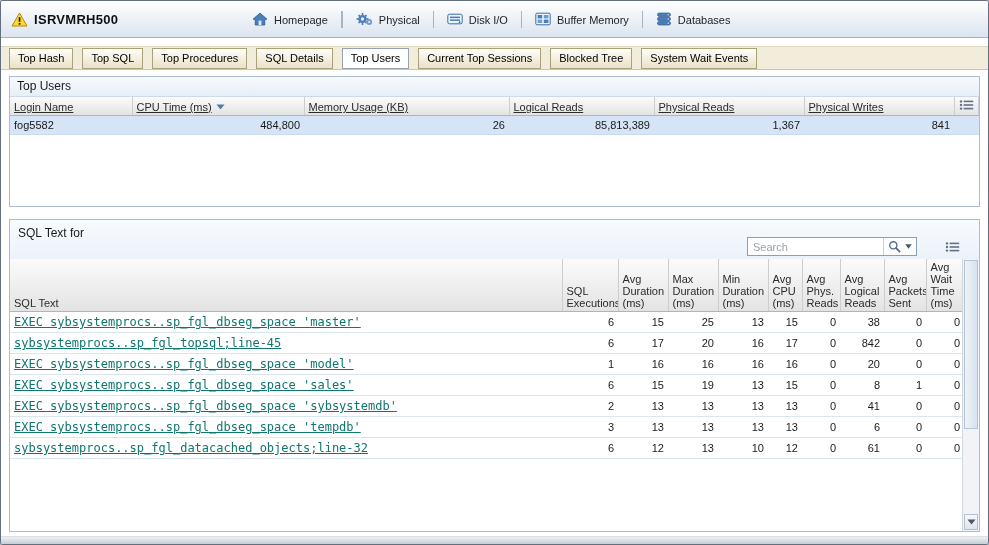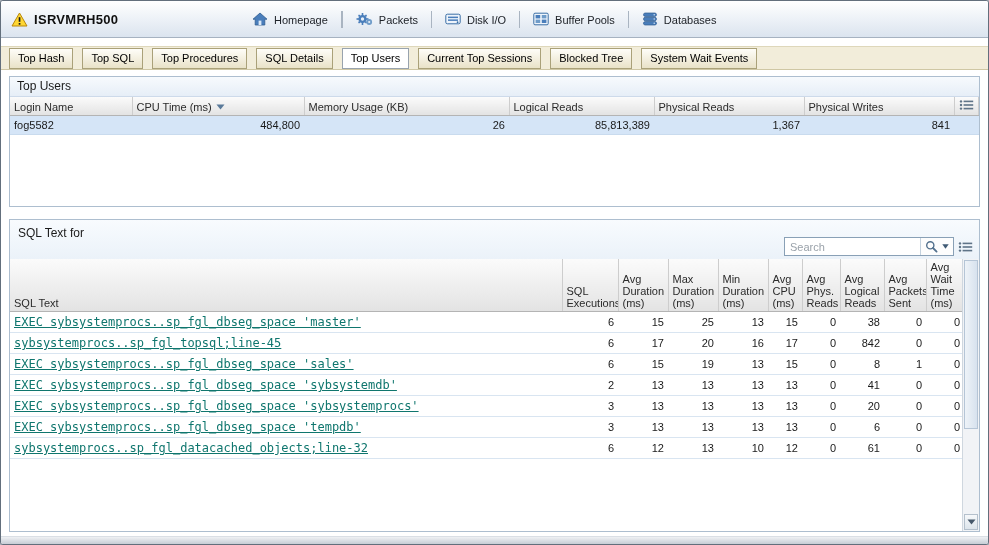--- a/index.html
+++ b/index.html
@@ -55,31 +55,31 @@
     border-bottom: 1px solid #cddaea;
   }
   
   table.grid { border-collapse: collapse; width: 100%; table-layout: fixed; }
   table.grid th {
     font-weight: normal; text-align: left; vertical-align: bottom;
     background: linear-gradient(#fbfbfb, #e3e3e3);
     border-right: 1px solid #cdcdcd; border-bottom: 1px solid #b4b4b4;
     padding: 2px 4px; color: #2b2b2b; overflow: hidden;
   }
-  .tu-grid th { white-space: nowrap; height: 17px; }
+  .tu-grid th { white-space: nowrap; height: 17px; text-decoration: underline; }
   .tu-grid td { padding: 2px 4px; height: 19px; border-bottom: 1px solid #c9dbee; overflow: hidden; white-space: nowrap; }
   .tu-grid tr.selected td { background: #d5e5f7; margin-top: 36px; }
   td.num { text-align: right; }
   th .sorticon { margin-left: 4px; vertical-align: 1px; }
   th.filler { text-align: right; padding-right: 3px; }
   
   .panel-sql { flex: 0 0 313px; display: flex; flex-direction: column; overflow: hidden; }
   .sql-head { flex: 0 0 39px; position: relative; background: linear-gradient(#f8fbfe, #ebf2f9); }
   .sql-title { position: absolute; top: 6px; left: 8px; font-size: 12px; }
-  .sql-tools { position: absolute; right: 6px; bottom: 3px; display: flex; align-items: center; gap: 4px; }
+  .sql-tools { position: absolute; right: 19px; bottom: 3px; display: flex; align-items: center; gap: 28px; }
   .searchbox { display: flex; width: 170px; height: 19px; border: 1px solid #89a0b6; background: #fff; align-items: stretch; }
   .searchbox input { flex: 1; min-width: 0; border: none; outline: none; padding: 0 5px; font-size: 11px; font-family: inherit; color: #333; }
   .searchbox input::placeholder { color: #9aa2aa; }
   .search-btn { flex: 0 0 33px; display: flex; align-items: center; justify-content: center; gap: 4px; border-left: 1px solid #c4d2df; background: #fdfdfd; cursor: pointer; }
   .gridbtn { cursor: pointer; }
   .sql-body { flex: 1; position: relative; overflow: hidden; }
   .sql-table-wrap { margin-right: 17px; height: 100%; overflow: hidden; }
   .sql-grid th { white-space: normal; line-height: 12px; padding: 3px 4px; height: 40px; }
   .sql-grid td { padding: 2px 4px; height: 21px; border-bottom: 1px solid #d9e5f1; overflow: hidden; white-space: nowrap; }
   .sql-grid td.sql { font-family: "DejaVu Sans Mono", monospace; font-size: 12px; color: #0f766e; }
@@ -129,21 +129,21 @@
                 <rect x="9.1" y="2.8" width="1.7" height="1.7"></rect>
                 <rect x="2.3" y="9.5" width="1.7" height="1.7"></rect>
                 <rect x="9.1" y="9.5" width="1.7" height="1.7"></rect>
                 <circle cx="6.5" cy="7" r="4"></circle>
               </g>
               <circle cx="6.5" cy="7" r="1.7" fill="#e8f0f9"></circle>
               <circle cx="13.2" cy="10" r="2.9" fill="#6f9cc9"></circle>
               <circle cx="13.2" cy="10" r="1.1" fill="#e8f0f9"></circle>
             </svg>
           </span>
-          <span>Packets</span>
+          <span>Physical</span>
         </div>
         <span class="nav-sep"></span>
         <div class="nav-item">
           <span class="icon">
             <svg width="16" height="14" viewBox="0 0 16 14">
               <rect x="0.8" y="2.2" width="14.4" height="9.6" rx="1.6" fill="#eef4fb" stroke="#3a6ea5"></rect>
               <rect x="3" y="4.6" width="10" height="1.5" fill="#4a7ebb"></rect>
               <rect x="3" y="7.4" width="10" height="1.5" fill="#4a7ebb"></rect>
               <circle cx="12.6" cy="10.2" r="0.9" fill="#3a6ea5"></circle>
             </svg>
@@ -154,21 +154,21 @@
         <div class="nav-item">
           <span class="icon">
             <svg width="16" height="14" viewBox="0 0 16 14">
               <rect x="0.8" y="1.2" width="14.4" height="11.6" rx="1.2" fill="#eef4fb" stroke="#3a6ea5"></rect>
               <rect x="2.6" y="3" width="4.6" height="3.4" fill="#4a7ebb"></rect>
               <rect x="8.8" y="3" width="4.6" height="3.4" fill="#6f9cc9"></rect>
               <rect x="2.6" y="7.6" width="4.6" height="3.4" fill="#6f9cc9"></rect>
               <rect x="8.8" y="7.6" width="4.6" height="3.4" fill="#4a7ebb"></rect>
             </svg>
           </span>
-          <span>Buffer Pools</span>
+          <span>Buffer Memory</span>
         </div>
         <span class="nav-sep"></span>
         <div class="nav-item">
           <span class="icon">
             <svg width="16" height="14" viewBox="0 0 16 14">
               <g fill="#4a7ebb" stroke="#2f5c91" stroke-width="0.7">
                 <rect x="1.5" y="1" width="13" height="3.4" rx="1.7"></rect>
                 <rect x="1.5" y="5.3" width="13" height="3.4" rx="1.7"></rect>
                 <rect x="1.5" y="9.6" width="13" height="3.4" rx="1.7"></rect>
               </g>
@@ -339,20 +339,33 @@
                 <td class="num">20</td>
                 <td class="num">16</td>
                 <td class="num">17</td>
                 <td class="num">0</td>
                 <td class="num">842</td>
                 <td class="num">0</td>
                 <td class="num">0</td>
                 <td></td>
               </tr>
               <tr>
+                <td class="sql"><span>EXEC sybsystemprocs..sp_fgl_dbseg_space 'model'</span></td>
+                <td class="num">1</td>
+                <td class="num">16</td>
+                <td class="num">16</td>
+                <td class="num">16</td>
+                <td class="num">16</td>
+                <td class="num">0</td>
+                <td class="num">20</td>
+                <td class="num">0</td>
+                <td class="num">0</td>
+                <td></td>
+              </tr>
+              <tr>
                 <td class="sql"><span>EXEC sybsystemprocs..sp_fgl_dbseg_space 'sales'</span></td>
                 <td class="num">6</td>
                 <td class="num">15</td>
                 <td class="num">19</td>
                 <td class="num">13</td>
                 <td class="num">15</td>
                 <td class="num">0</td>
                 <td class="num">8</td>
                 <td class="num">1</td>
                 <td class="num">0</td>
@@ -360,33 +373,20 @@
               </tr>
               <tr>
                 <td class="sql"><span>EXEC sybsystemprocs..sp_fgl_dbseg_space 'sybsystemdb'</span></td>
                 <td class="num">2</td>
                 <td class="num">13</td>
                 <td class="num">13</td>
                 <td class="num">13</td>
                 <td class="num">13</td>
                 <td class="num">0</td>
                 <td class="num">41</td>
-                <td class="num">0</td>
-                <td class="num">0</td>
-                <td></td>
-              </tr>
-              <tr>
-                <td class="sql"><span>EXEC sybsystemprocs..sp_fgl_dbseg_space 'sybsystemprocs'</span></td>
-                <td class="num">3</td>
-                <td class="num">13</td>
-                <td class="num">13</td>
-                <td class="num">13</td>
-                <td class="num">13</td>
-                <td class="num">0</td>
-                <td class="num">20</td>
                 <td class="num">0</td>
                 <td class="num">0</td>
                 <td></td>
               </tr>
               <tr>
                 <td class="sql"><span>EXEC sybsystemprocs..sp_fgl_dbseg_space 'tempdb'</span></td>
                 <td class="num">3</td>
                 <td class="num">13</td>
                 <td class="num">13</td>
                 <td class="num">13</td>

